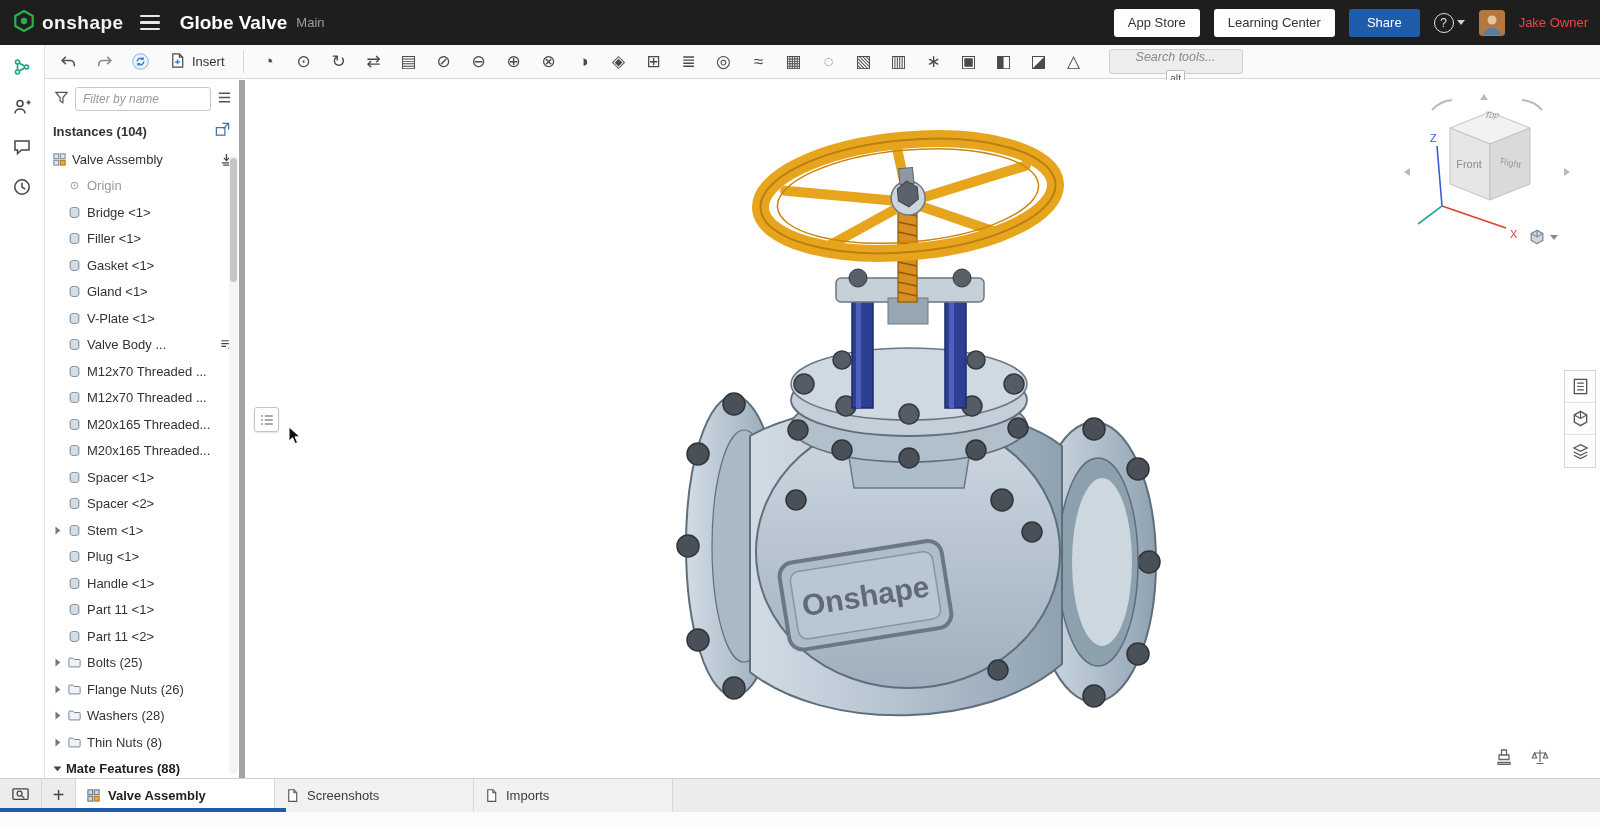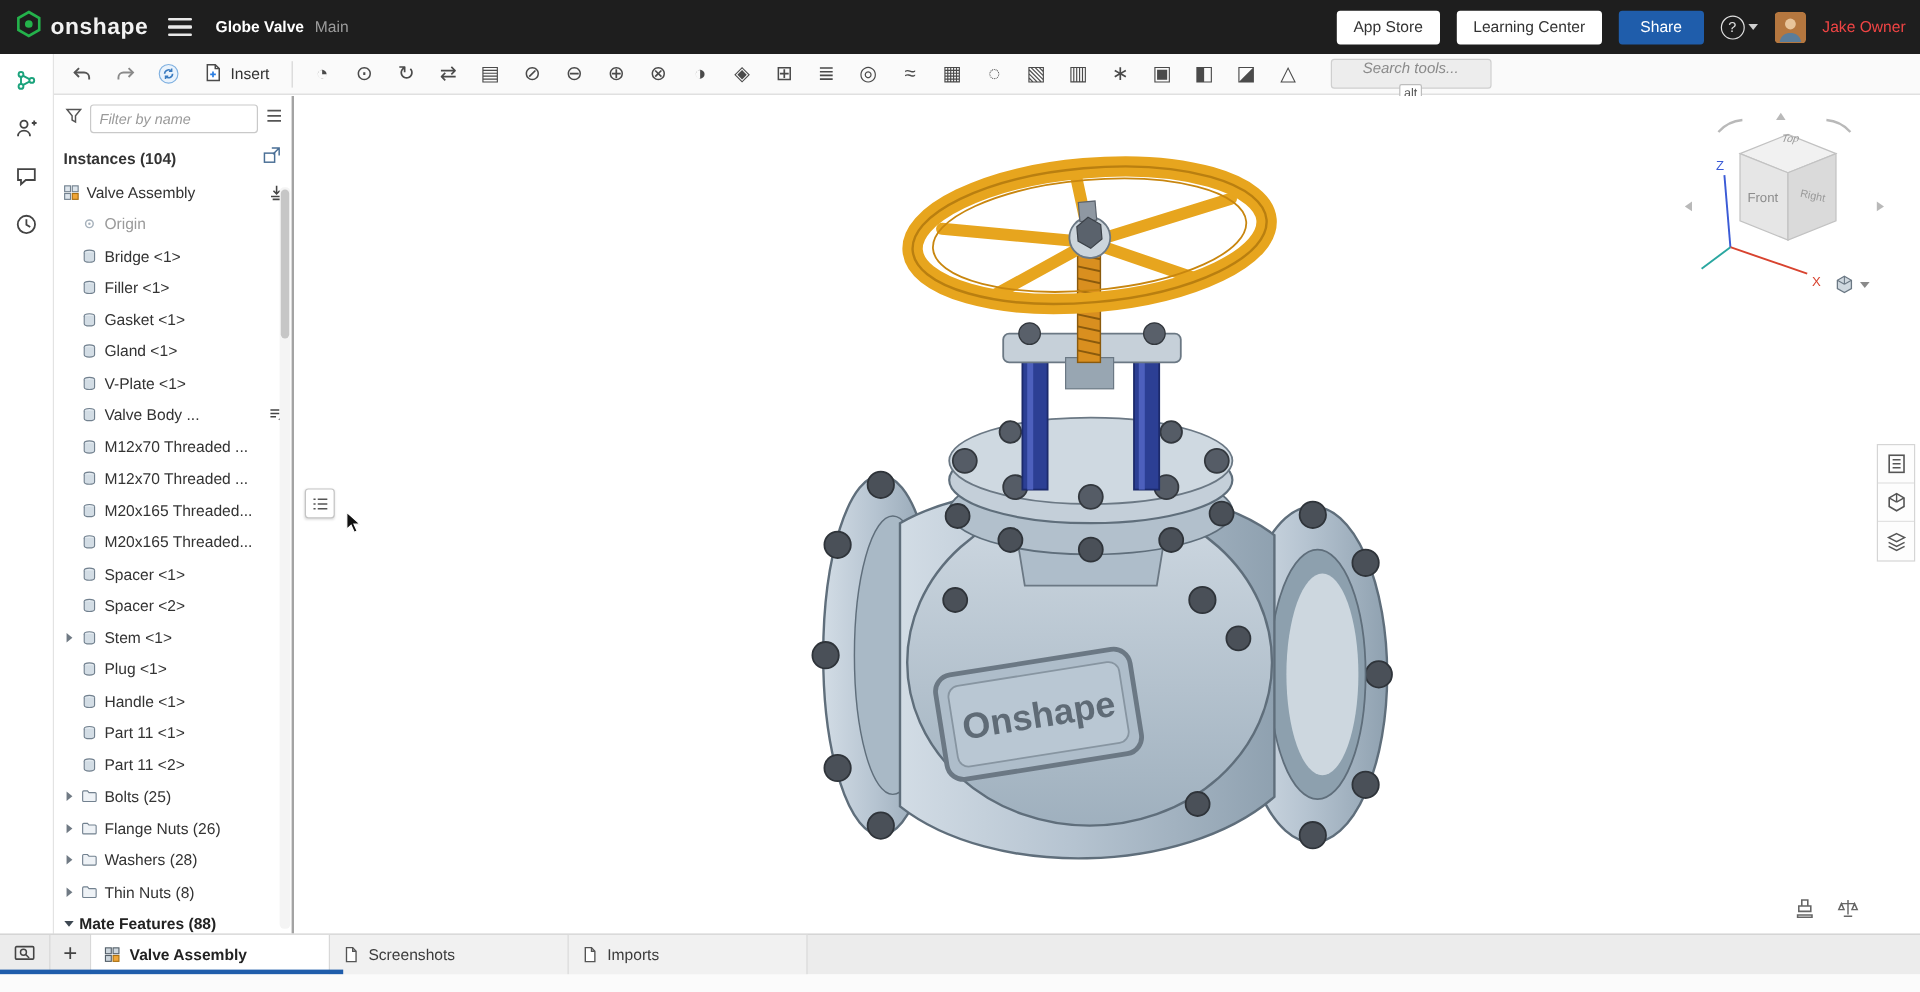--- a/index.html
+++ b/index.html
@@ -6,21 +6,21 @@
   html,body { width:1600px; height:827px; }
   body { font-family: "Liberation Sans", sans-serif; background:#fff; overflow:hidden; }
   .app { position:relative; width:1600px; height:827px; background:#fff; overflow:hidden; }
 
   
   .topbar { position:absolute; left:0; top:0; right:0; height:45px; background:#1e1e1e; display:flex; align-items:center; padding:0 12px; color:#fff; }
   .logo { display:flex; align-items:center; gap:6px; }
   .logo-text { font-size:19px; font-weight:bold; letter-spacing:.5px; color:#f2f2f2; }
   .hamburger { margin-left:16px; width:26px; height:26px; display:flex; flex-direction:column; justify-content:center; gap:4px; cursor:pointer; background:none; border:none; }
   .hamburger span { display:block; width:20px; height:2.5px; background:#e8e8e8; border-radius:1px; }
-  .doc-title { margin-left:14px; font-size:13px; font-weight:bold; color:#fff; }
+  .doc-title { margin-left:14px; font-size:19px; font-weight:bold; color:#fff; }
   .doc-workspace { margin-left:9px; font-size:13px; color:#9c9c9c; }
   .topbar-right { margin-left:auto; display:flex; align-items:center; gap:14px; }
   .top-btn { background:#fff; color:#333; border:none; border-radius:3px; height:28px; padding:0 14px; font-size:13px; cursor:pointer; font-family:inherit; }
   .share-btn { background:#1f5dab; color:#fff; border:none; border-radius:3px; height:28px; padding:0 18px; font-size:13px; cursor:pointer; font-family:Liberation Sans, sans-serif; }
   .help-wrap { display:flex; align-items:center; gap:3px; cursor:pointer; }
   .help-circle { width:20px; height:20px; border:1.6px solid #e0e0e0; border-radius:50%; display:flex; align-items:center; justify-content:center; font-size:12px; color:#e0e0e0; }
   .caret-down { width:0; height:0; border-left:4px solid transparent; border-right:4px solid transparent; border-top:5px solid #cfcfcf; }
   .avatar { width:26px; height:26px; border-radius:3px; overflow:hidden; flex:none; }
   .user-name { font-size:13px; color:#ef4444; }
 
@@ -34,21 +34,21 @@
   .search-tools { margin-left:14px; display:flex; align-items:center; gap:6px; background:#ededed; border:1px solid #cfcfcf; border-radius:3px; height:25px; padding:0 8px; width:134px; cursor:text;flex-direction:column; }
   .search-tools .ph { font-size:12.5px; font-style:italic; color:#8a8a8a; flex:1; }
   .key { font-size:10.5px; color:#555; background:#fff; border:1px solid #bdbdbd; border-radius:2px; padding:0 3px; line-height:14px; }
 
   
   .left-rail { position:absolute; left:0; top:45px; bottom:15px; width:45px; background:#fff; border-right:1px solid #e3e3e3; display:flex; flex-direction:column; align-items:center; padding-top:8px; gap:12px; }
   .rail-btn { width:30px; height:28px; background:none; border:none; cursor:pointer; display:flex; align-items:center; justify-content:center; border-radius:3px; }
   .rail-btn svg { width:20px; height:20px; }
 
   
-  .sidebar { position:absolute; left:45px; top:80px; width:200px; bottom:49px; background:#fff; border-right:2px solid #a3a3a3; overflow:hidden; }
+  .sidebar { position:absolute; left:45px; top:80px; width:200px; bottom:49px; background:#fff; border-right:6px solid #a3a3a3; overflow:hidden; }
   .filter-row { display:flex; align-items:center; gap:5px; padding:7px 6px 5px 8px; }
   .filter-row .ic svg { width:17px; height:17px; }
   .filter-input { flex:1; height:24px; border:1px solid #c9c9c9; border-radius:3px; font-size:12px; font-style:italic; padding:0 7px; color:#444; font-family:inherit; min-width:0; }
   .filter-input::placeholder { color:#9a9a9a; font-style:italic; }
   .instances-header { display:flex; align-items:center; padding:5px 8px 4px 8px; }
   .instances-header .hdr { font-size:13px; font-weight:bold; color:#333; flex:1; }
   .instances-header .ic svg { width:17px; height:17px; }
   .tree { position:relative; }
   .row { display:flex; align-items:center; height:26.5px; padding-left:4px; padding-right:4px; font-size:13px; color:#333; cursor:pointer; white-space:nowrap; overflow:hidden; }
   .row .chev { width:17px; height:16px; flex:none; display:flex; align-items:center; justify-content:center; }

